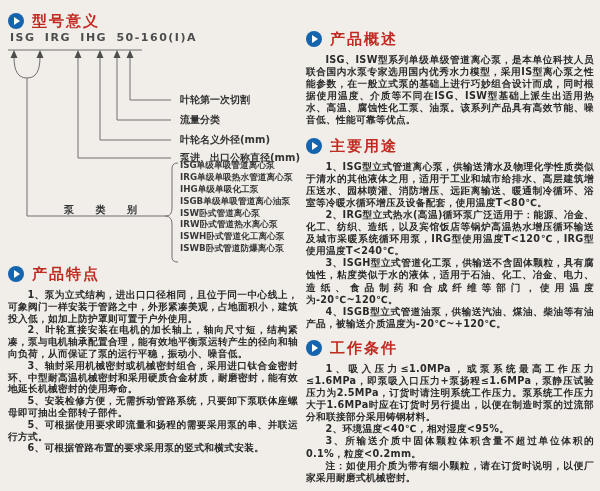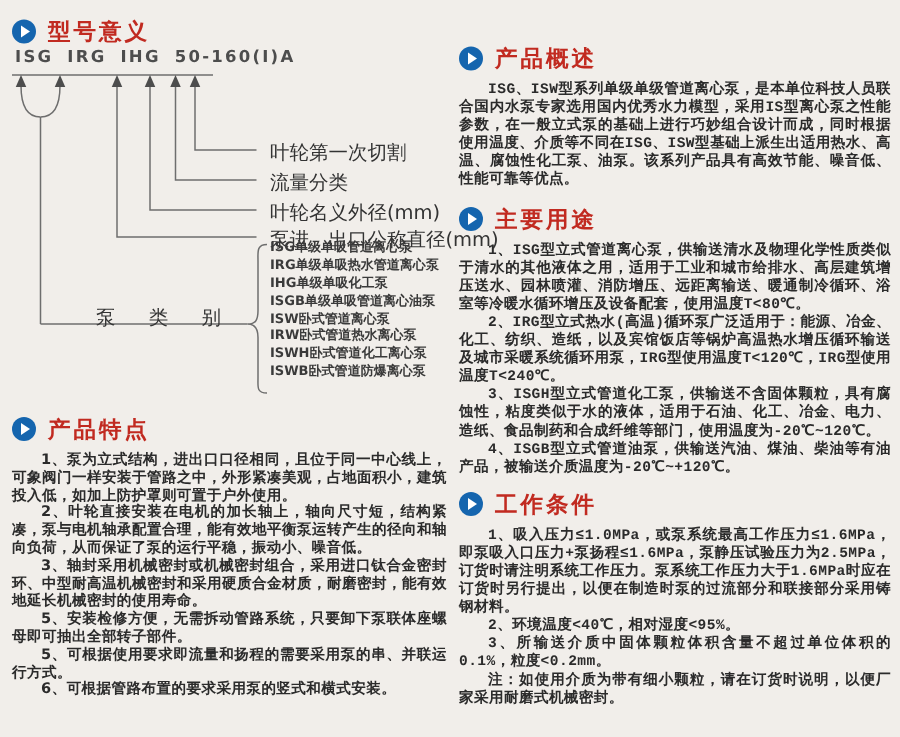--- a/index.html
+++ b/index.html
@@ -31,33 +31,33 @@
     font-size:15px; font-weight:bold; color:#c12a20;
     letter-spacing:2px; line-height:18px;text-align:center;
   }
 
   
   .para {
     font-size:9.7px; line-height:11.8px; font-weight:600;
     color:#2b2b2b; text-align:justify; text-indent:2em;
     letter-spacing:0.3px;
   }
-  .col-right .para { line-height:12.1px;font-family:Liberation Mono, monospace; }
+  .col-right .para { line-height:12.1px; }
   .para-block { margin-top:6px; }
 
   
   .diagram { position:relative; width:290px; height:234px; margin-top:1px; }
   .diagram svg { position:absolute; left:0; top:0; }
   .model-code {
     position:absolute; left:2px; top:0;
     font-size:11px; font-weight:bold; color:#4d4d4d;
     letter-spacing:1.5px; word-spacing:4px; white-space:nowrap;
   }
   .dg-label {
-    position:absolute; font-size:13px; font-weight:normal;
+    position:absolute; font-size:10px; font-weight:bold;
     color:#333; white-space:nowrap;
   }
   .dg-cat { letter-spacing:9px; }
   .pump-list {
     position:absolute; left:172px; top:129px;
     display:flex; flex-direction:column;
   }
   .pump-list div {
     font-size:8.7px; font-weight:bold; color:#3a3a3a;
     height:11.9px; line-height:11.9px; white-space:nowrap;
@@ -113,21 +113,21 @@
       <div>IRG单级单吸热水管道离心泵</div>
       <div>IHG单级单吸化工泵</div>
       <div>ISGB单级单吸管道离心油泵</div>
       <div>ISW卧式管道离心泵</div>
       <div>IRW卧式管道热水离心泵</div>
       <div>ISWH卧式管道化工离心泵</div>
       <div>ISWB卧式管道防爆离心泵</div>
     </div>
   </div>
 
-  <div class="sec-hdr" style="margin-top:12px;">
+  <div class="sec-hdr" style="margin-top:0;">
     <span class="hdr-icon"></span>
     <span class="sec-title">产品特点</span>
   </div>
   <div class="para-block">
     <p class="para">1、泵为立式结构，进出口口径相同，且位于同一中心线上，可象阀门一样安装于管路之中，外形紧凑美观，占地面积小，建筑投入低，如加上防护罩则可置于户外使用。</p>
     <p class="para">2、叶轮直接安装在电机的加长轴上，轴向尺寸短，结构紧凑，泵与电机轴承配置合理，能有效地平衡泵运转产生的径向和轴向负荷，从而保证了泵的运行平稳，振动小、噪音低。</p>
     <p class="para">3、轴封采用机械密封或机械密封组合，采用进口钛合金密封环、中型耐高温机械密封和采用硬质合金材质，耐磨密封，能有效地延长机械密封的使用寿命。</p>
     <p class="para">5、安装检修方便，无需拆动管路系统，只要卸下泵联体座螺母即可抽出全部转子部件。</p>
     <p class="para">5、可根据使用要求即流量和扬程的需要采用泵的串、并联运行方式。</p>
     <p class="para">6、可根据管路布置的要求采用泵的竖式和横式安装。</p>

